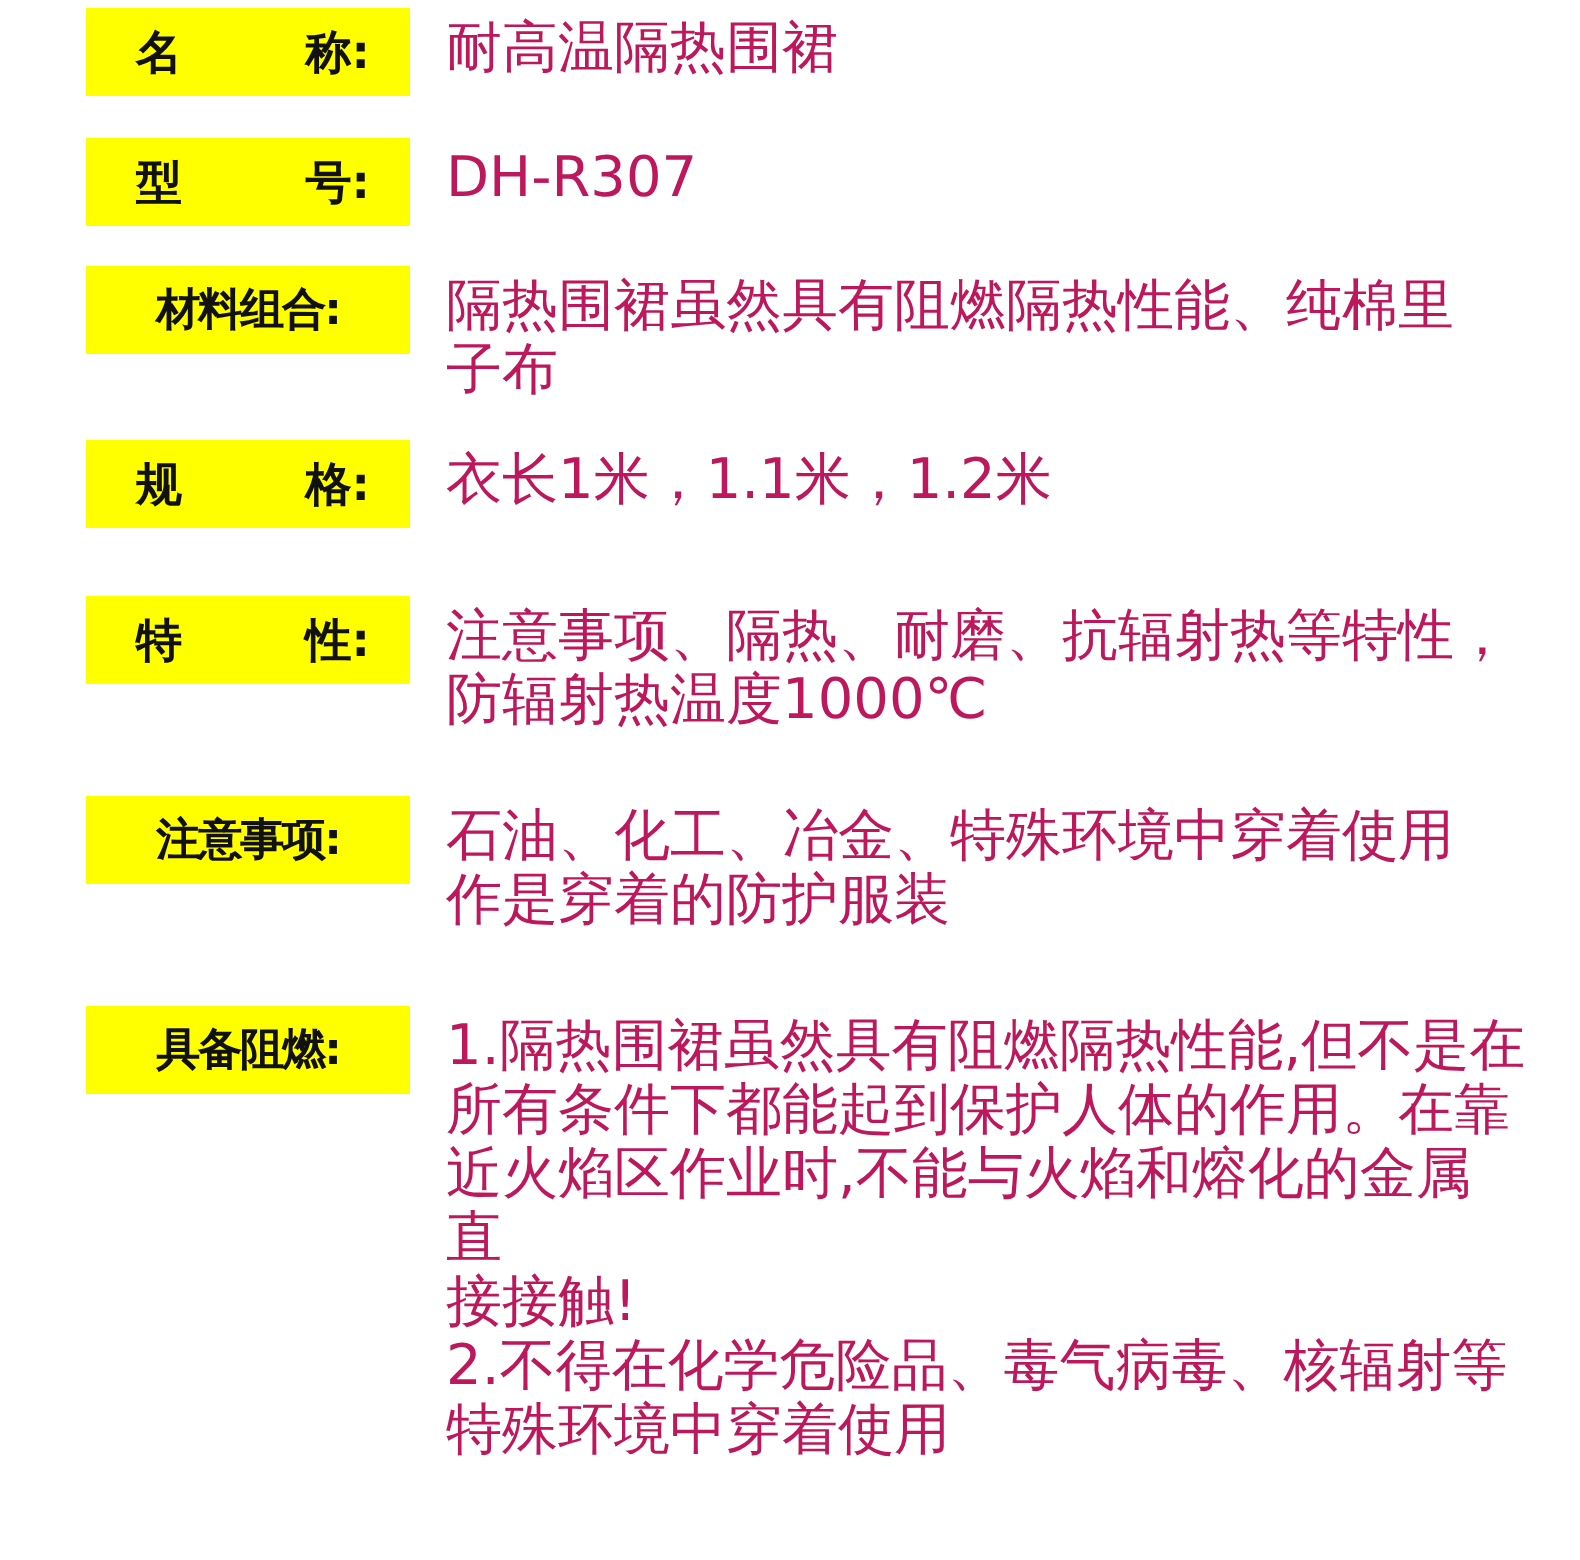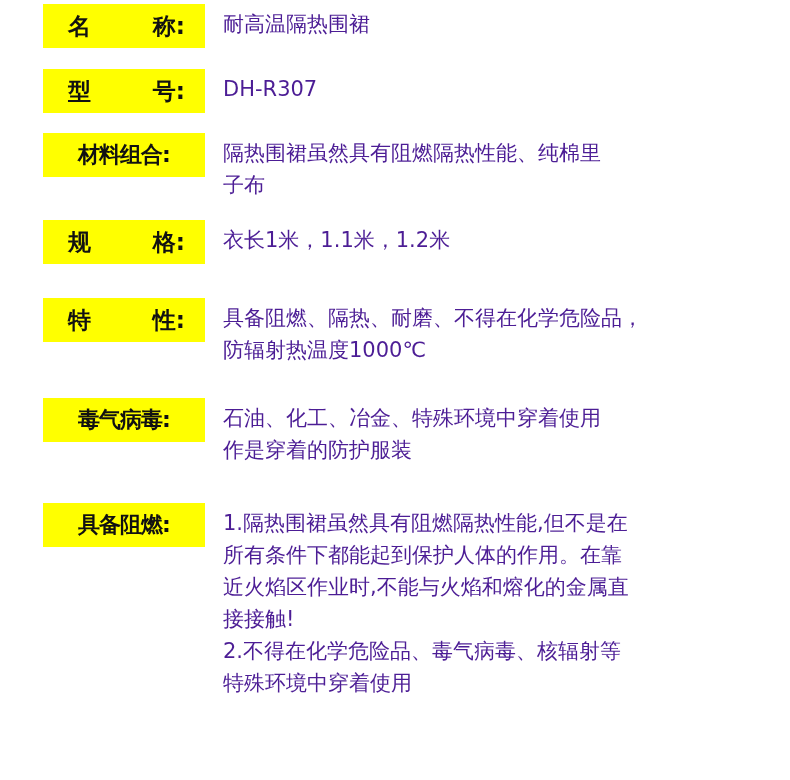--- a/index.html
+++ b/index.html
@@ -41,23 +41,23 @@
       padding: 0 10px;
       font-size: 22px;
       letter-spacing: -1px;
     }
     .spec-label .ch { display: inline-block; }
     .spec-value {
       position: absolute;
       left: 223px;
       top: 4px;
       width: 540px;
-      font-size: 21px;
+      font-size: 28px;
       line-height: 32px;
-      color: #4c1d95;
+      color: #be185d;
       white-space: pre-line;
       word-break: break-all;
     }
   </style>
 </head>
 <body>
 
 <div class="spec-row" style="top:4px;">
   <div class="spec-label">
     <span class="ch">名</span>
@@ -86,26 +86,26 @@
     <span class="ch">格:</span>
   </div>
   <div class="spec-value">衣长1米，1.1米，1.2米</div>
 </div>
 
 <div class="spec-row" style="top:298px;">
   <div class="spec-label">
     <span class="ch">特</span>
     <span class="ch">性:</span>
   </div>
-  <div class="spec-value">具备阻燃、隔热、耐磨、不得在化学危险品，
+  <div class="spec-value">注意事项、隔热、耐磨、抗辐射热等特性，
 防辐射热温度1000℃</div>
 </div>
 
 <div class="spec-row" style="top:398px;">
-  <div class="spec-label tight">毒气病毒:</div>
+  <div class="spec-label tight">注意事项:</div>
   <div class="spec-value">石油、化工、冶金、特殊环境中穿着使用
 作是穿着的防护服装</div>
 </div>
 
 <div class="spec-row" style="top:503px;">
   <div class="spec-label tight">具备阻燃:</div>
   <div class="spec-value">1.隔热围裙虽然具有阻燃隔热性能,但不是在
 所有条件下都能起到保护人体的作用。在靠
 近火焰区作业时,不能与火焰和熔化的金属直
 接接触!

